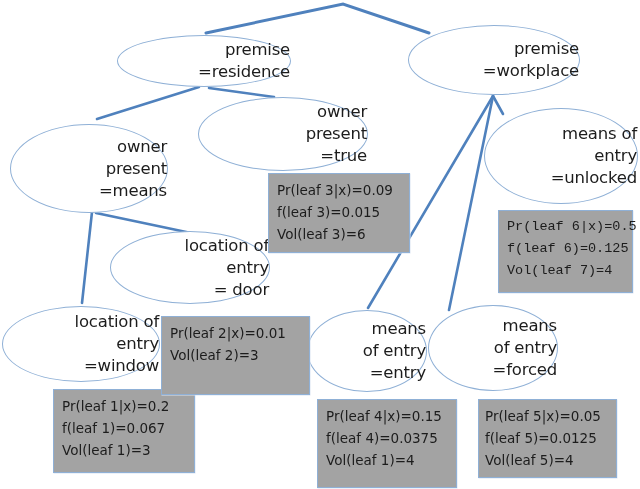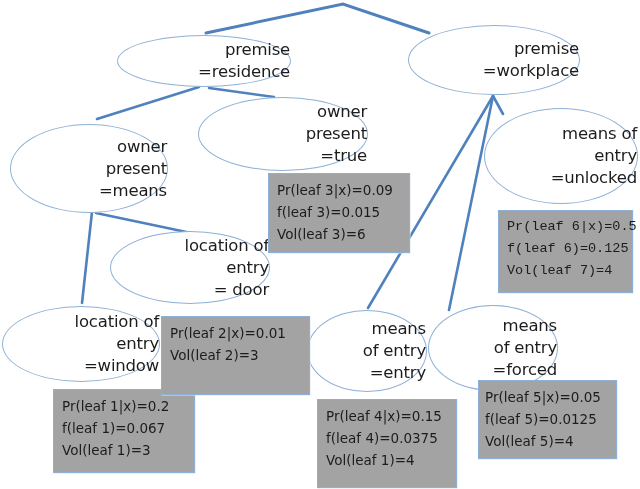--- a/index.html
+++ b/index.html
@@ -139,21 +139,21 @@
     <div class="bl">f(leaf 3)=0.015</div>
     <div class="bl">Vol(leaf 3)=6</div>
   </div>
 
   <div class="leafbox" style="left:317px; top:399px; width:140px; height:89px;">
     <div class="bl">Pr(leaf 4|x)=0.15</div>
     <div class="bl">f(leaf 4)=0.0375</div>
     <div class="bl">Vol(leaf 1)=4</div>
   </div>
 
-  <div class="leafbox" style="left:478px; top:380px; width:139px; height:79px;padding-left:6px;">
+  <div class="leafbox" style="left:478px; top:399px; width:139px; height:79px;padding-left:6px;">
     <div class="bl">Pr(leaf 5|x)=0.05</div>
     <div class="bl">f(leaf 5)=0.0125</div>
     <div class="bl">Vol(leaf 5)=4</div>
   </div>
 
   <div class="leafbox" style="left:498px; top:210px; width:135px; height:83px;font-family:Liberation Mono, monospace;">
     <div class="bl">Pr(leaf 6|x)=0.5</div>
     <div class="bl">f(leaf 6)=0.125</div>
     <div class="bl">Vol(leaf 7)=4</div>
   </div>

